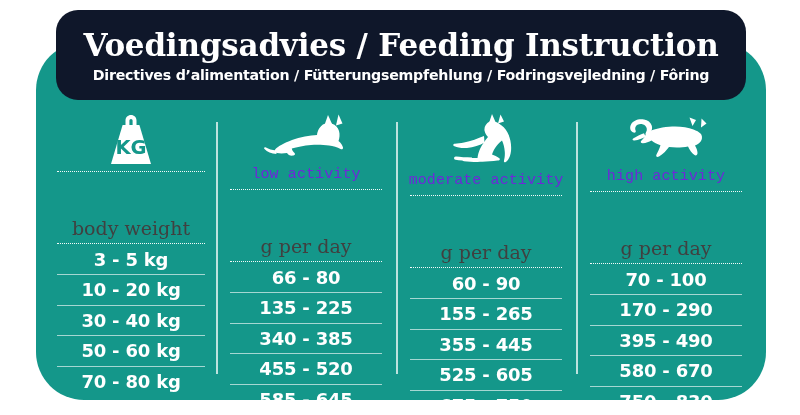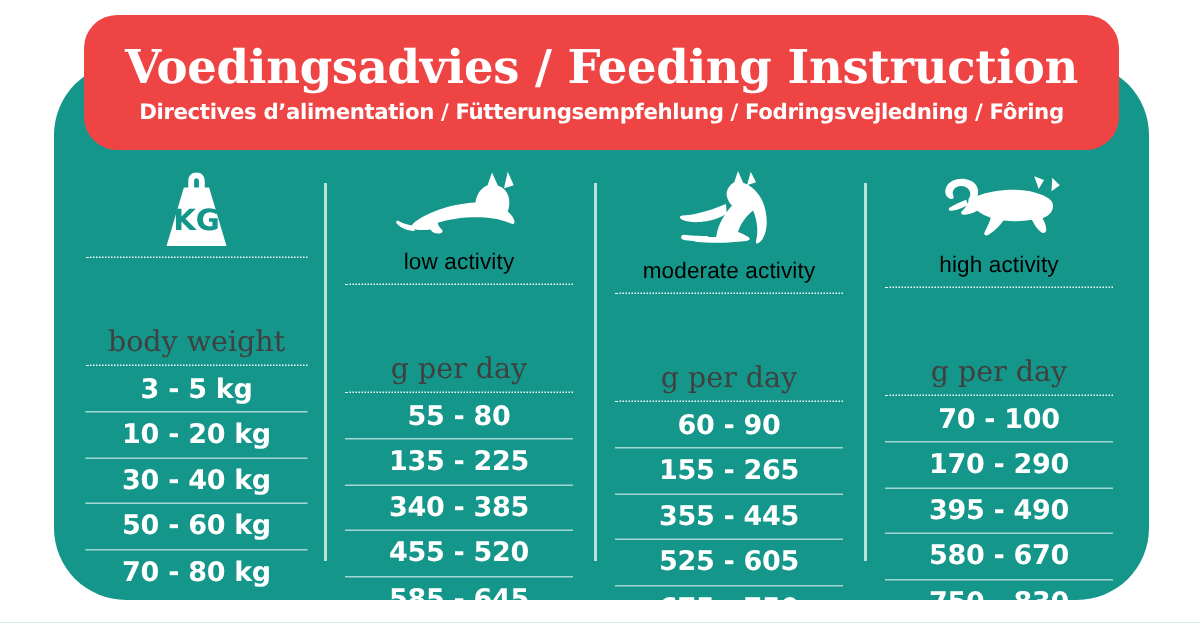--- a/index.html
+++ b/index.html
@@ -28,21 +28,21 @@
     border-radius: 48px;
   }
 
   
   .header {
     position: absolute;
     left: 56px;
     top: 10px;
     width: 690px;
     height: 90px;
-    background: #ef4444;
+    background: #0f172a;
     border-radius: 22px;
     display: flex;
     flex-direction: column;
     align-items: center;
     justify-content: center;
     box-sizing: border-box;
     padding-top: 2px;
     text-align: right;
   }
   .header-title {
@@ -99,22 +99,22 @@
 
   .icon-slot {
     height: 62px;
     display: flex;
     justify-content: center;
     width: 100%;
   }
   .icon-slot svg { display: block; }
 
   .col-head {
-    color: #000000;
-    font-family: Liberation Sans, sans-serif;
+    color: #6d28d9;
+    font-family: Liberation Mono, monospace;
     font-size: 15px;
     font-weight: normal;
     letter-spacing: 0.1px;
     height: 26px;
     line-height: 26px;
     white-space: nowrap;
   }
 
   .dotted {
     width: 148px;
@@ -197,21 +197,21 @@
           <path d="M84.5 2.5 L82.0 13.5 L88.5 11.5 Z" fill="#ffffff"></path>
           <path d="M70.0 12.0 C66.0 14.0 63.5 18.5 63.0 23.0 C56.0 23.5 46.0 25.0 38.0 28.0 C30.0 31.0 24.0 34.5 21.5 37.0 C20.0 38.5 20.5 40.5 23.0 41.0 C26.0 41.6 30.0 41.4 33.0 41.0 C34.0 43.0 36.5 44.0 39.5 43.5 C41.0 43.2 41.5 42.0 40.5 41.0 C39.3 39.8 38.0 38.2 37.8 36.5 C43.0 35.0 50.0 33.5 57.0 33.0 C63.0 32.6 70.0 32.8 75.0 33.6 C79.0 34.2 83.5 35.5 86.5 37.0 C88.0 37.8 89.3 37.0 89.0 35.5 C88.6 33.6 87.0 31.0 84.5 29.0 C85.5 26.0 86.0 22.5 85.0 19.0 C84.0 15.5 81.5 12.8 78.0 11.8 C75.5 11.1 72.0 11.2 70.0 12.0 Z" fill="#ffffff"></path>
           <path d="M22.0 38.5 C18.0 38.0 14.5 37.0 12.0 35.5 C10.5 34.6 9.5 35.8 10.5 37.0 C13.0 40.0 17.5 41.8 22.5 42.0 Z" fill="#ffffff"></path>
         </svg>
       </div>
       <div class="col-head">low activity</div>
       <div class="dotted"></div>
       <div class="col-sub">g per day</div>
       <div class="dotted"></div>
       <div class="rows">
-        <div class="row first">55 - 80</div>
+        <div class="row first">66 - 80</div>
         <div class="row">135 - 225</div>
         <div class="row">340 - 385</div>
         <div class="row">455 - 520</div>
         <div class="row">585 - 645</div>
       </div>
     </div>
 
     <div class="col col-activity">
       <div class="icon-slot">
         <svg width="92" height="56" viewBox="0 0 92 56" aria-hidden="true">

